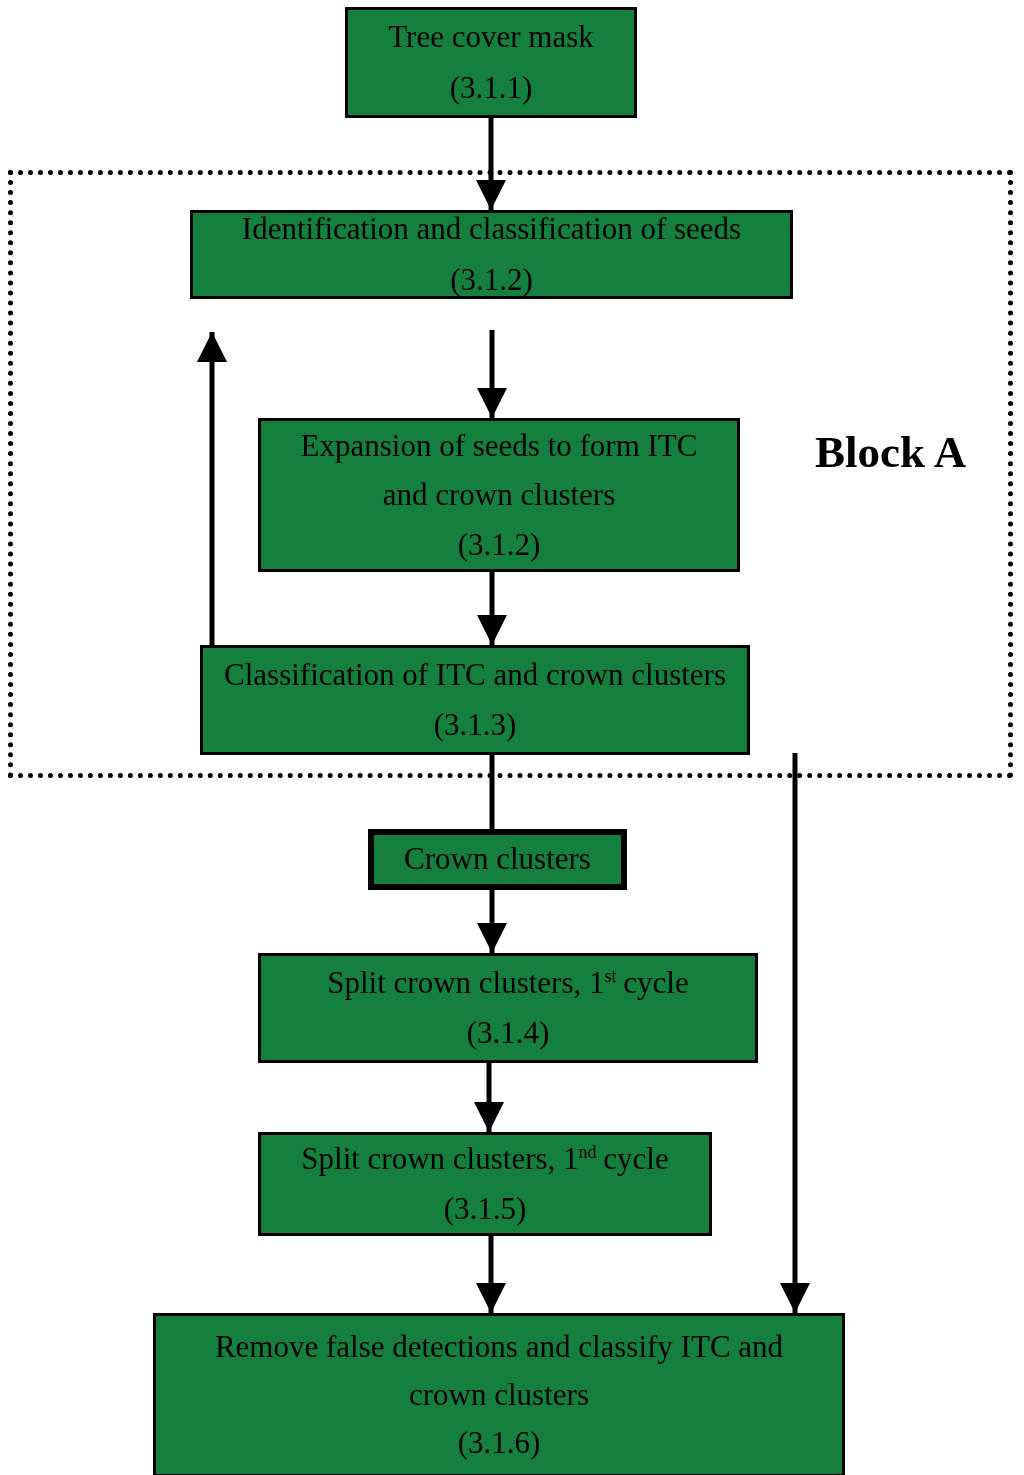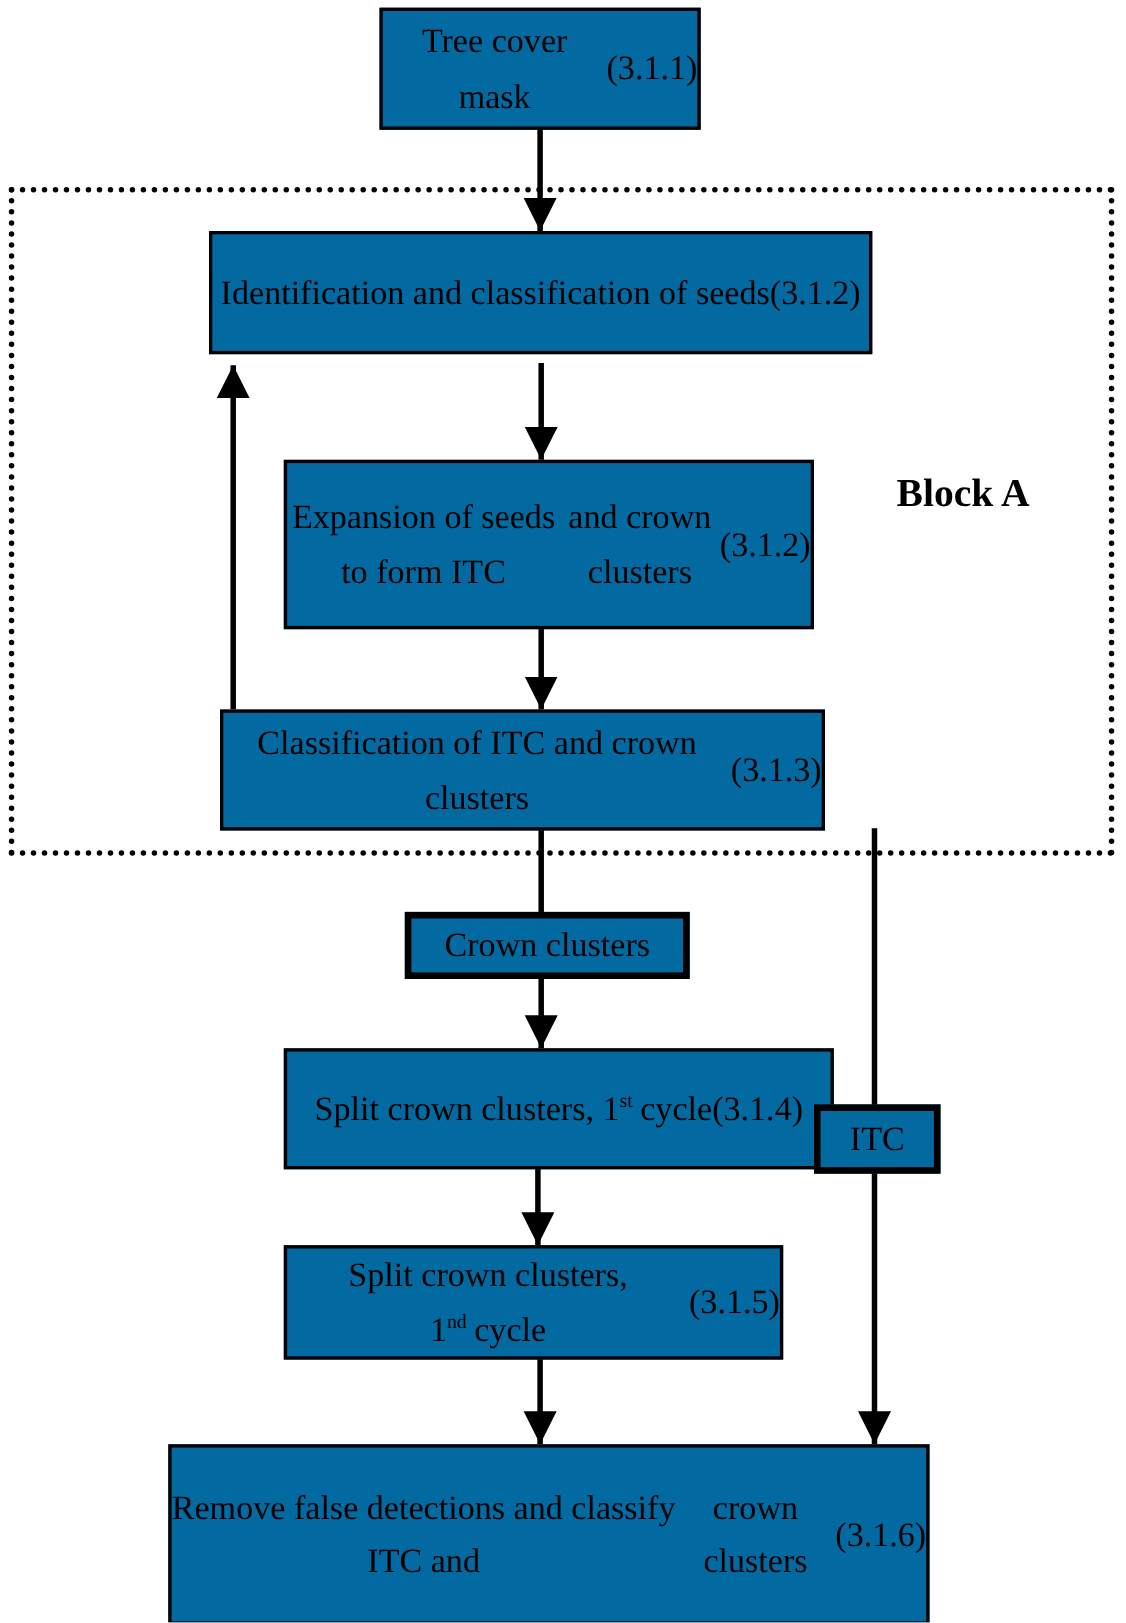--- a/index.html
+++ b/index.html
@@ -7,24 +7,24 @@
     position:relative;
     width:1024px;height:1475px;
     background:#ffffff;
     font-family:"Liberation Serif","DejaVu Serif",serif;
     color:#000;
     overflow:hidden;
   }
   .node{
     position:absolute;
     box-sizing:border-box;
-    background:#0369a1;
+    background:#15803d;
     border:3px solid #000;
     display:flex;
-    flex-direction:row;
+    flex-direction:column;
     align-items:center;
     justify-content:center;
     text-align:center;
     font-size:31px;
     line-height:1.62;
     z-index:3;
   }
   .node.thick{border-width:6px;}
   .dotted-region{
     position:absolute;
@@ -34,35 +34,35 @@
     z-index:1;
   }
   #connectors{
     position:absolute;
     left:0;top:0;
     z-index:2;
     pointer-events:none;
   }
   .region-label{
     position:absolute;
-    font-size:36px;
+    font-size:45px;
     font-weight:bold;
     line-height:1;
     z-index:3;
   }
   sup.ord{
     font-size:0.58em;
     vertical-align:super;
     line-height:0;
   }
   .sfx{margin-left:0.22em;}
   
   #box-tree   {left:345px;top:7px;   width:292px;height:111px;}
   #blocka     {left:8px;  top:170px; width:1005px;height:608px;}
-  #box-ident  {left:190px;top:210px; width:603px;height:112px;}
+  #box-ident  {left:190px;top:210px; width:603px;height:89px;}
   #box-expan  {left:258px;top:418px; width:482px;height:154px;line-height:1.6;}
   #box-classif{left:200px;top:645px; width:550px;height:110px;}
   #box-crown  {left:368px;top:829px; width:259px;height:61px;}
   #box-split1 {left:258px;top:953px; width:500px;height:110px;}
   #box-itc    {left:740px;top:1004px;width:115px;height:63px;}
   #box-split2 {left:258px;top:1132px;width:454px;height:104px;}
   #box-remove {left:153px;top:1313px;width:692px;height:164px;line-height:1.55;}
   #label-blocka{left:815px;top:430px;}
 </style>
 </head>
@@ -112,23 +112,20 @@
 
   <div class="node thick" id="box-crown">
     <div>Crown clusters</div>
   </div>
 
   <div class="node" id="box-split1">
     <div><span>Split crown clusters, 1</span><sup class="ord">st</sup><span class="sfx">cycle</span></div>
     <div>(3.1.4)</div>
   </div>
 
-  <div class="node thick" id="box-itc">
-    <div>ITC</div>
-  </div>
 
   <div class="node" id="box-split2">
     <div><span>Split crown clusters, 1</span><sup class="ord">nd</sup><span class="sfx">cycle</span></div>
     <div>(3.1.5)</div>
   </div>
 
   <div class="node" id="box-remove">
     <div>Remove false detections and classify ITC and</div>
     <div>crown clusters</div>
     <div>(3.1.6)</div>

